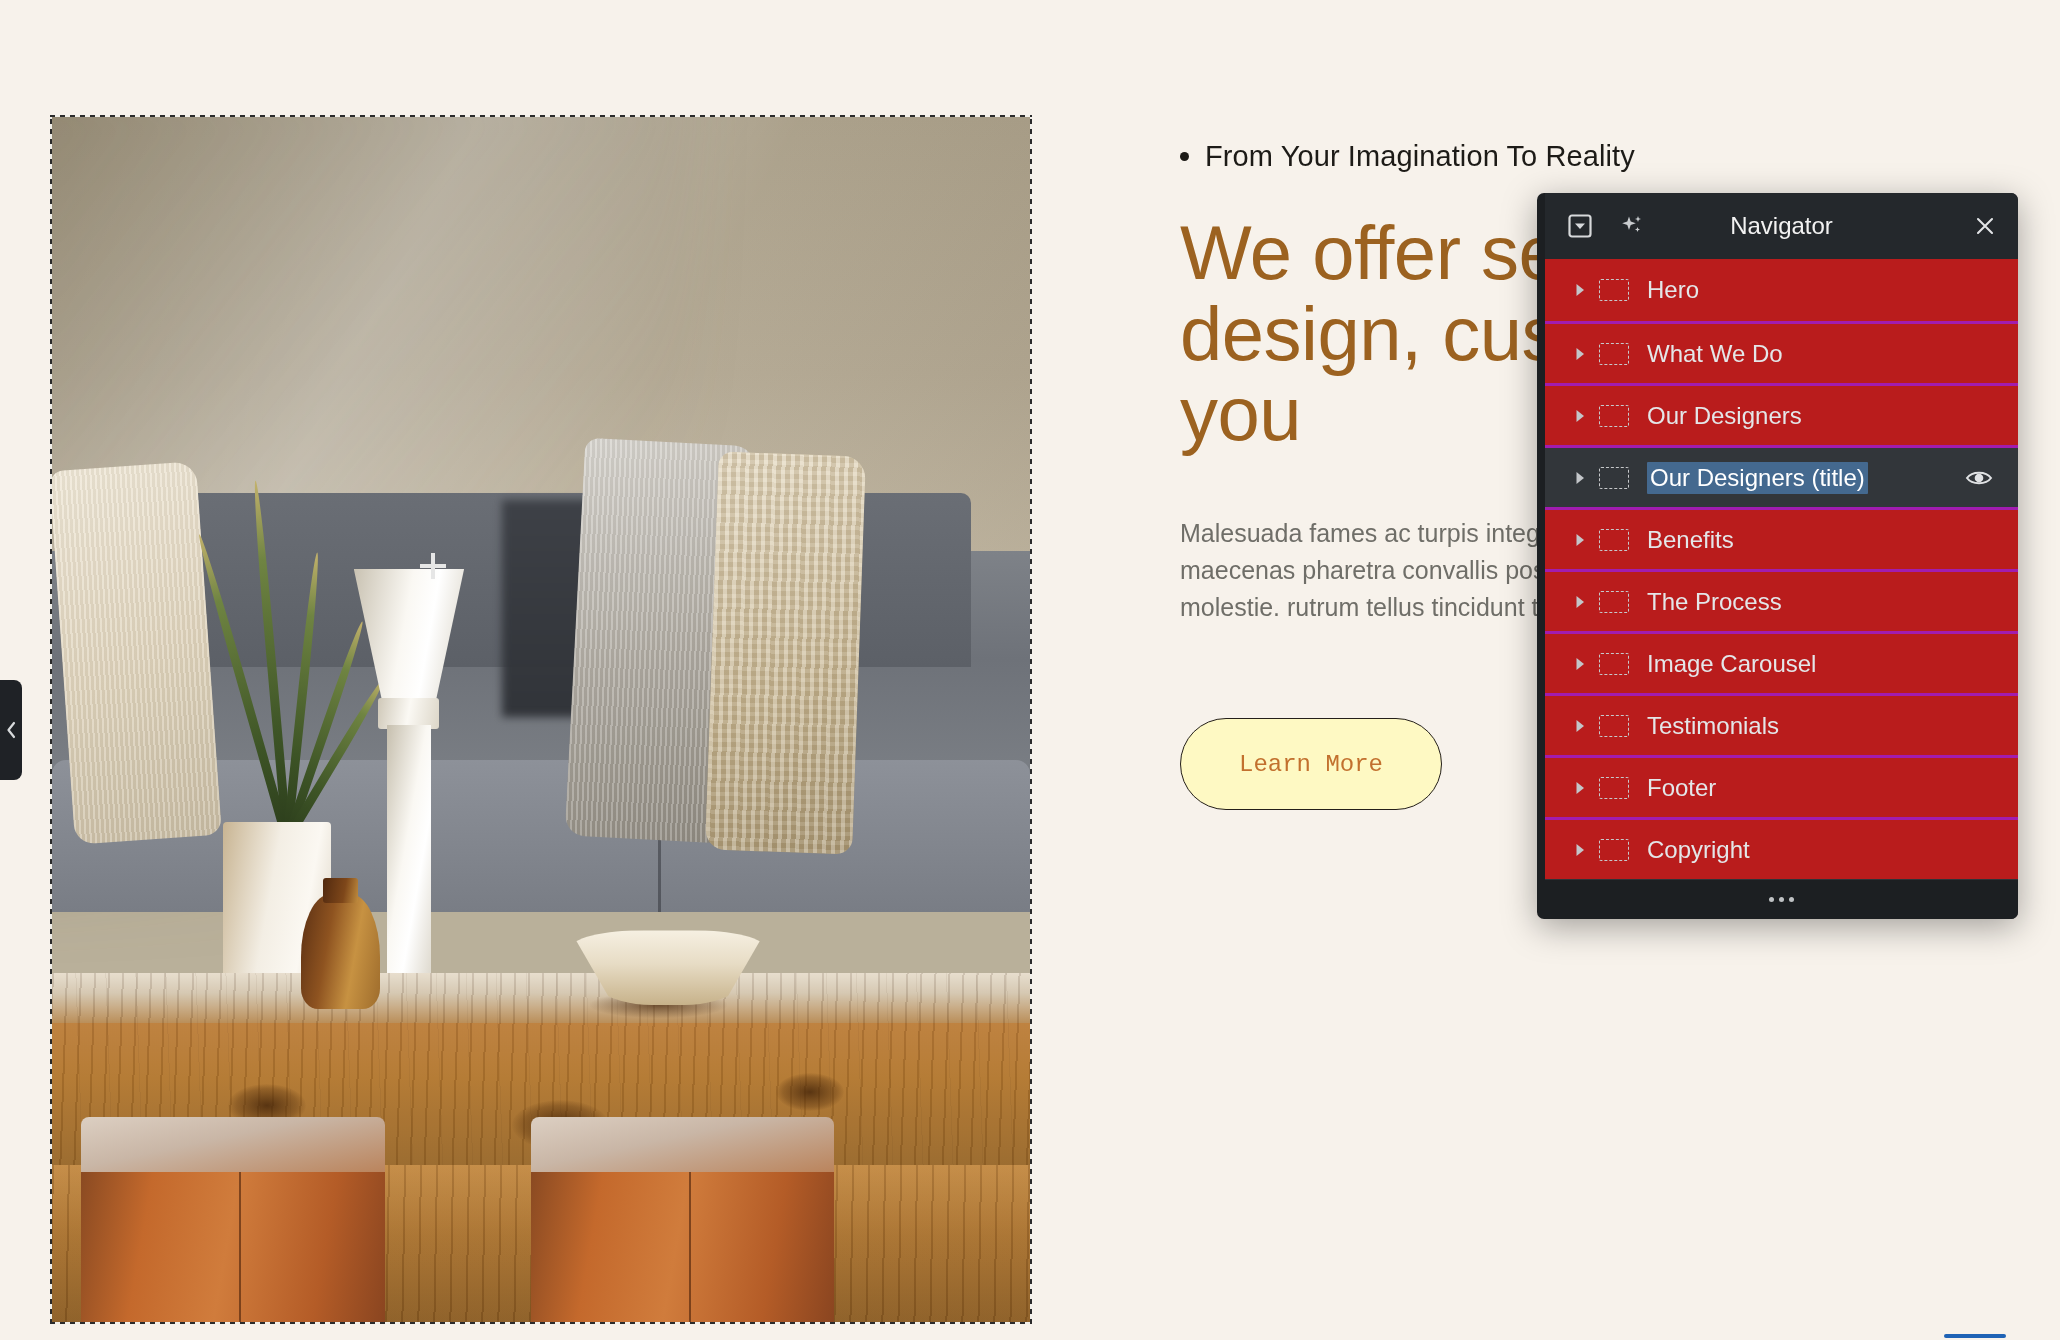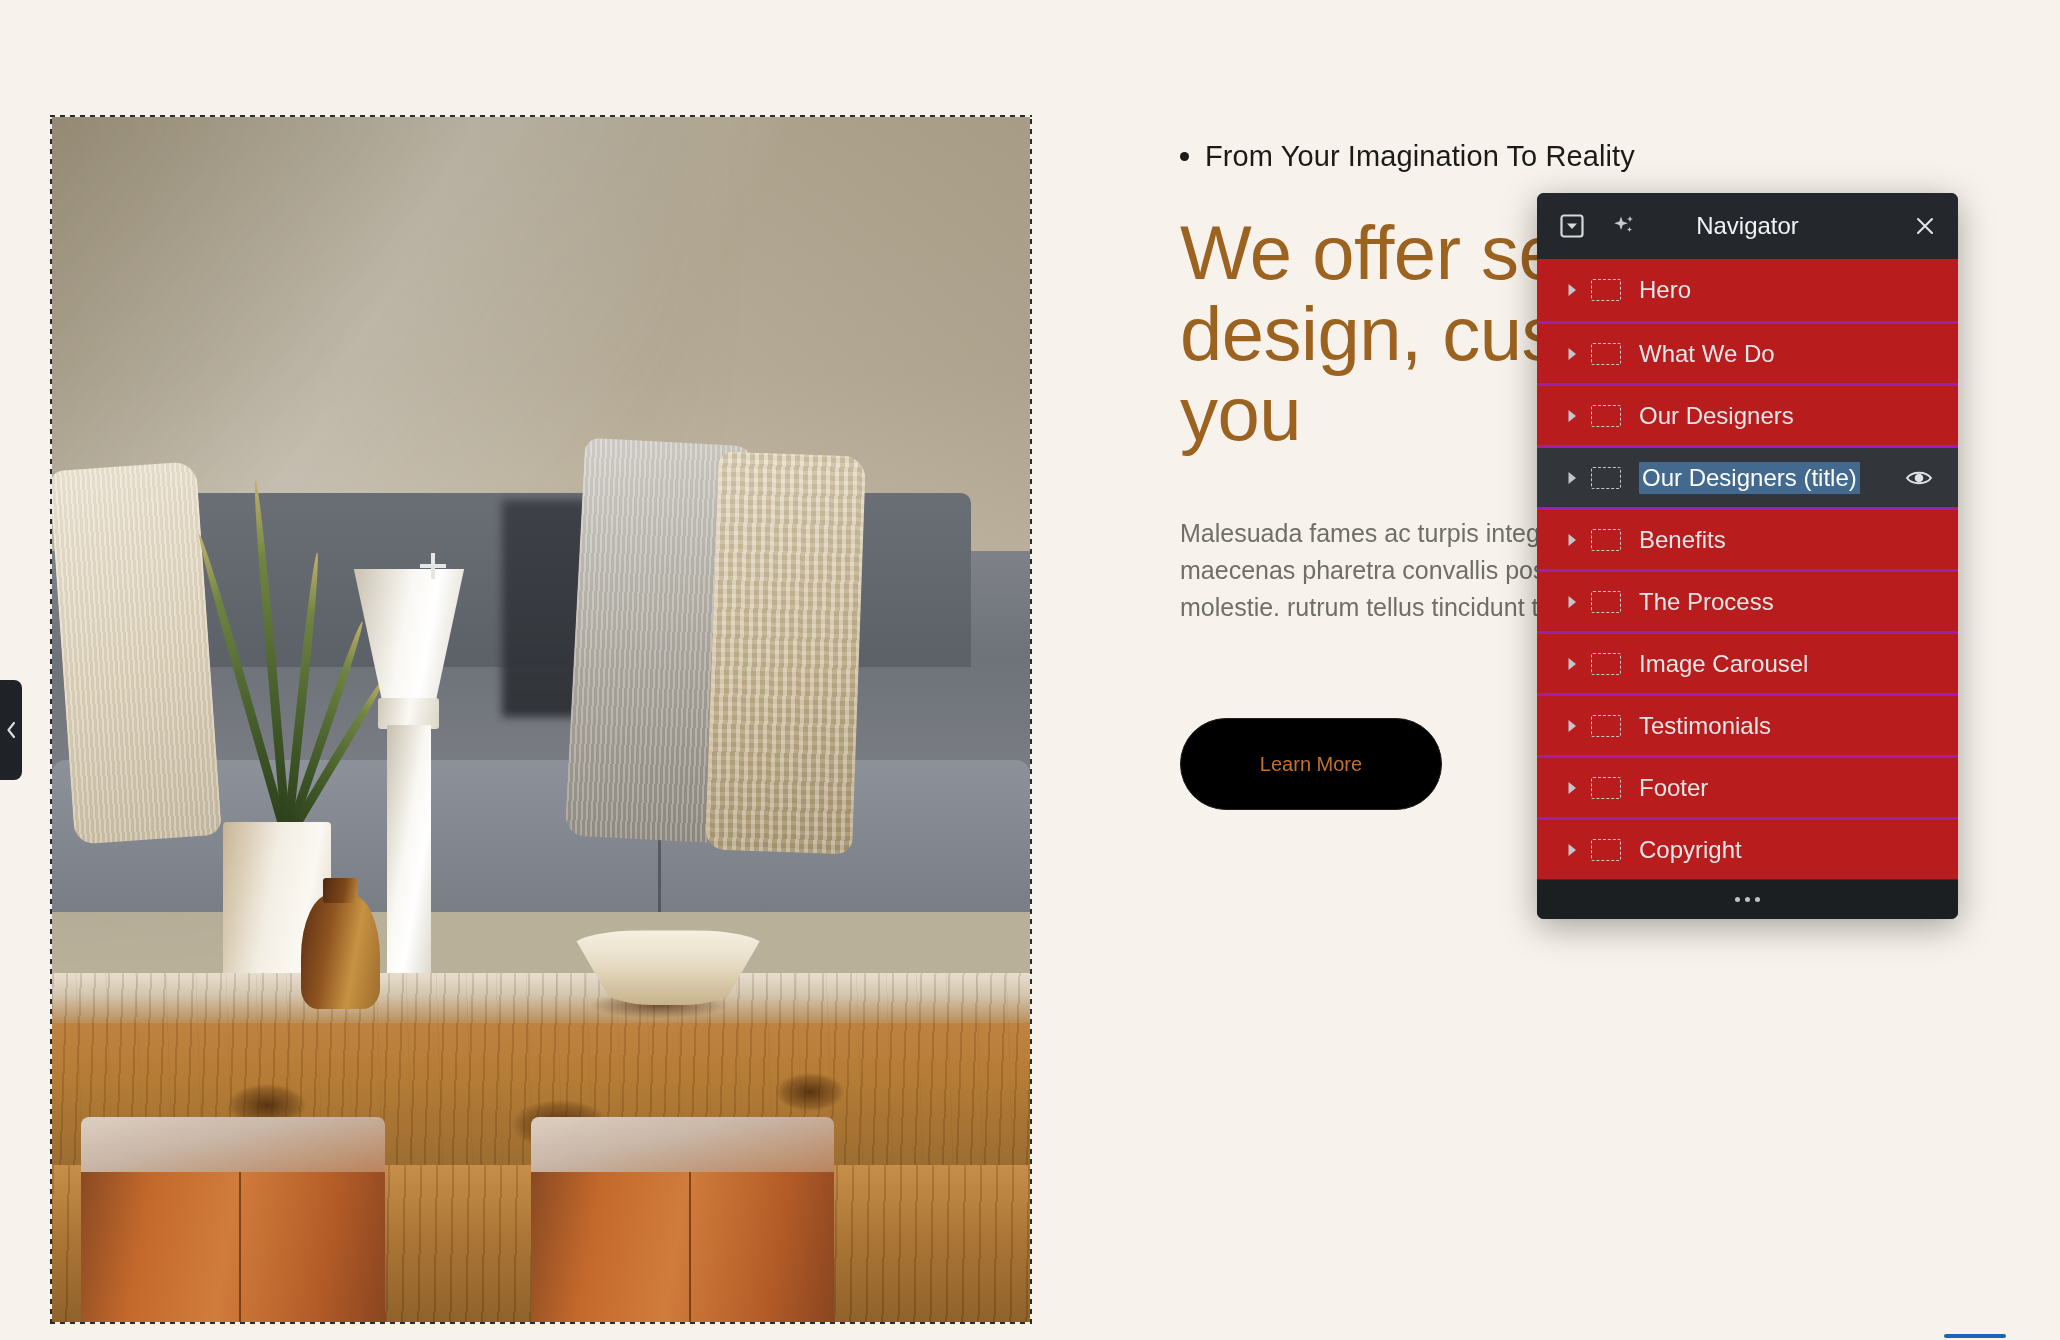--- a/index.html
+++ b/index.html
@@ -287,38 +287,40 @@
     margin-bottom: 92px;
     max-width: 660px;
   }
   .btn-learn {
     display: inline-flex;
     align-items: center;
     justify-content: center;
     width: 262px;
     height: 92px;
     border-radius: 999px;
-    background: #000000;
+    background: #fef9c3;
     border: 1.6px solid #241F1A;
     color: #C2702E;
-    font-size: 20px;
+    font-size: 24px;
     cursor: pointer;
+    font-family: Liberation Mono, monospace;
   }
 
   
   .navigator {
     position: absolute;
     left: 1537px;
     top: 193px;
-    width: 421px;
+    width: 481px;
     background: #1C1F22;
     border-radius: 7px;
     box-shadow: 0 8px 34px rgba(0,0,0,.34);
     overflow: hidden;
     z-index: 60;
+    padding-left: 8px;
   }
   .nav-header {
     position: relative;
     height: 66px;
     display: flex;
     align-items: center;
     padding: 0 16px 0 18px;
     background: #24282C;
   }
   .nav-hdr-icon {

